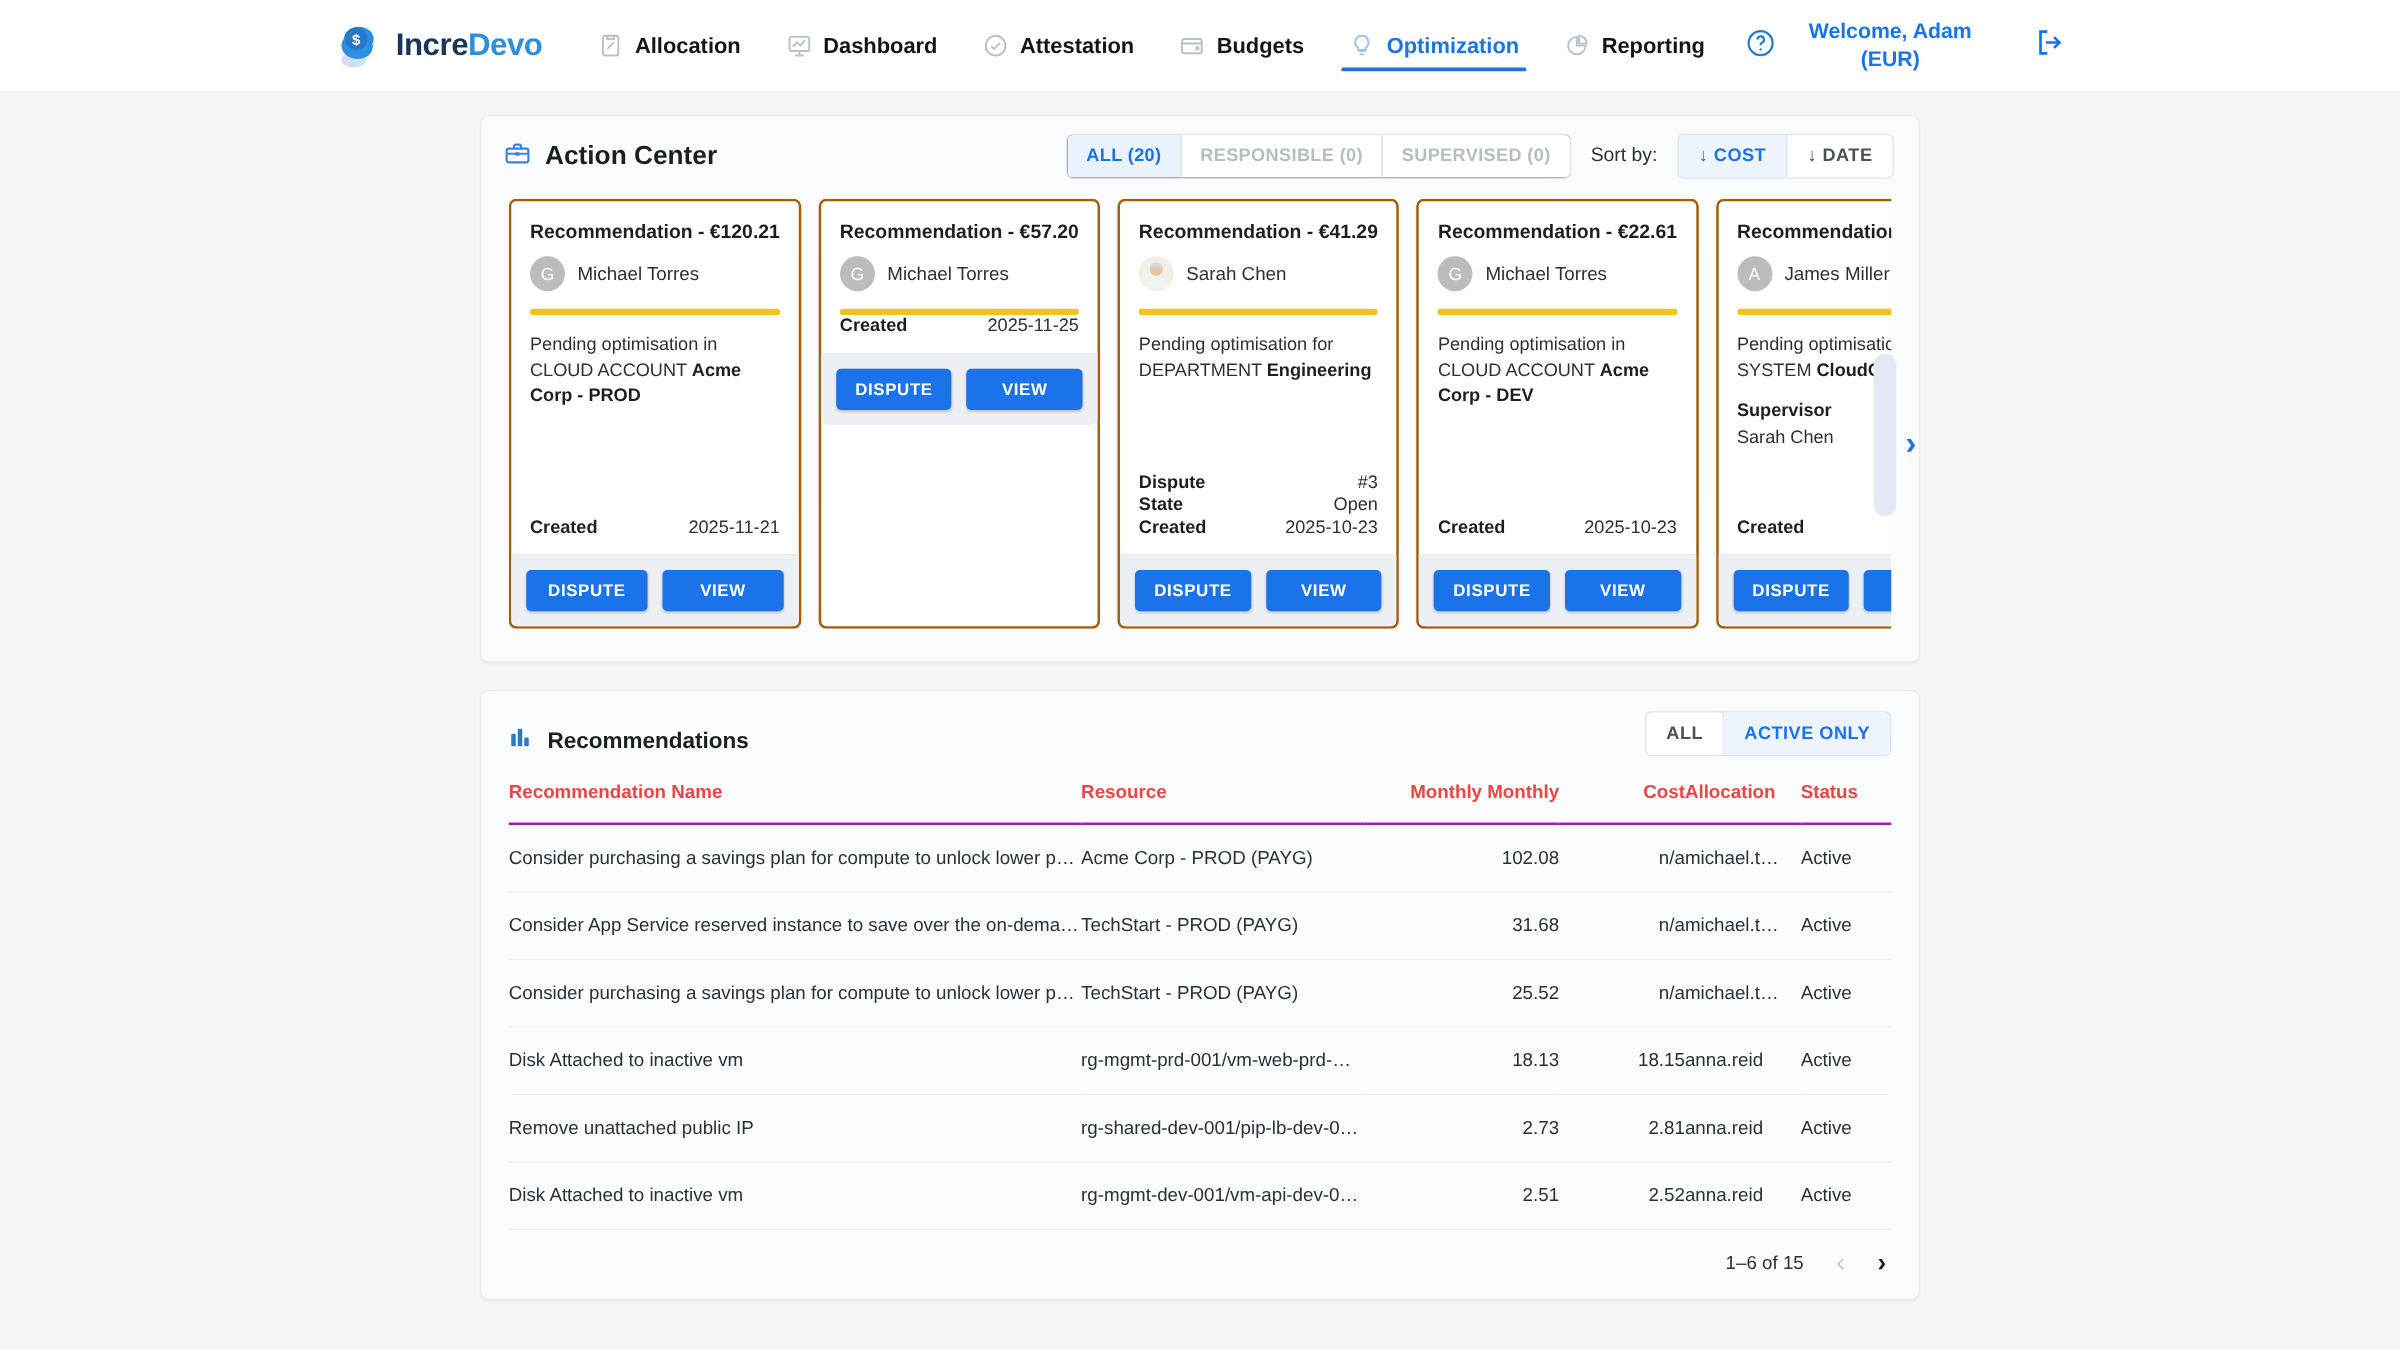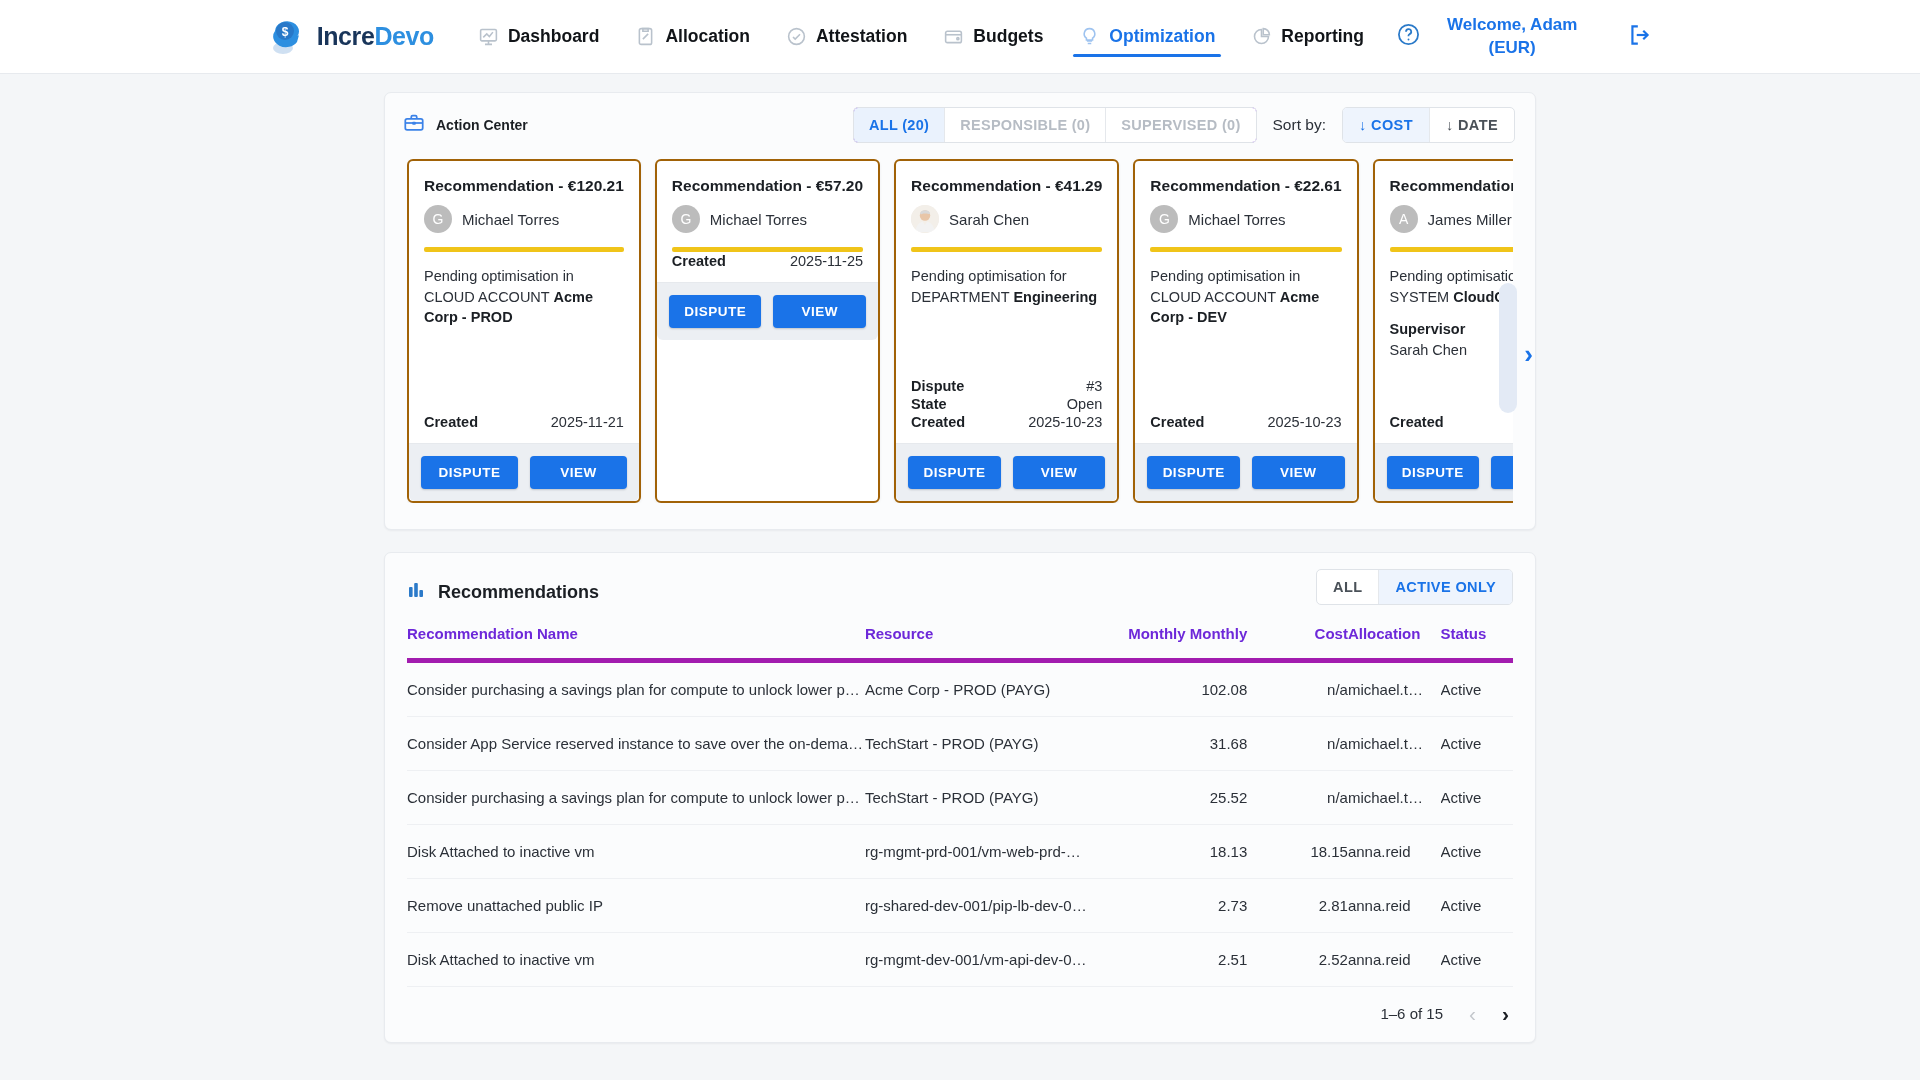--- a/index.html
+++ b/index.html
@@ -50,21 +50,21 @@
     background: #fbfcfd; border: 1px solid #e8ebef; border-radius: 7px;
     box-shadow: 0 1px 2px rgba(16,24,40,0.05);
   }
 
   
   .ac-head {
     display: flex; align-items: center; justify-content: space-between;
     padding: 14px 20px 12px 18px;
   }
   .ac-title { display: flex; align-items: center; gap: 11px; }
-  .ac-title .t { font-size: 14px; font-weight: bold; color: #1b1f24; }
+  .ac-title .t { font-size: 21px; font-weight: bold; color: #1b1f24; }
   .ac-right { display: flex; align-items: center; gap: 16px; }
 
   .seg { display: flex; border: 1px solid #dfe3e8; border-radius: 5px; overflow: hidden; background:#6d28d9; }
   .seg > div {
     padding: 9px 15px; font-size: 14.5px; font-weight: bold;
     letter-spacing: 0.3px; color: #b6bcc4; cursor: pointer;
     border-right: 1px solid #e5e8ec; background: #fff; white-space: nowrap;
   }
   .seg > div:last-child { border-right: none; }
   .seg > div.on { color: #1a73e8; background: #eaf2fd; }
@@ -118,22 +118,22 @@
                font-weight:bold; cursor:pointer; line-height:1; }
 
   
   .spacer { height: 22px; }
   .rt-head { display:flex; align-items:flex-end; justify-content:space-between; padding: 16px 22px 14px 22px; }
   .rt-title { display:flex; align-items:center; gap:11px; font-size:18px; font-weight:bold; color:#1b1f24; }
 
   table { width: 100%; border-collapse: collapse; }
   .tbl-wrap { padding: 0 22px; }
   th {
-    text-align:left; font-size:15px; font-weight:bold; color:#6d28d9;
-    padding: 6px 0 16px 0; border-bottom: 5px solid #a21caf; white-space:nowrap;margin-left:12px;
+    text-align:left; font-size:15px; font-weight:bold; color:#ef4444;
+    padding: 6px 0 16px 0; border-bottom: 2px solid #a21caf; white-space:nowrap;margin-left:12px;
   }
   td {
     font-size:15px; color:#2b3038; padding: 18px 0; border-bottom:1px solid #eef0f3;
     white-space:nowrap; overflow:hidden; text-overflow:ellipsis;
   }
   .num { text-align:right; }
   .c-name { width: 455px; max-width:455px; }
   .c-res { width: 225px; max-width:225px; }
   .c-sav { width: 155px; }
   .c-cost { width: 100px; }
@@ -161,37 +161,37 @@
         </svg>
       </span>
       <span class="brand-text">
         <span class="a">Incre</span><span class="b">Devo</span>
       </span>
     </div>
 
     <div class="nav-item">
       <span class="ic">
         <svg width="21" height="21" viewBox="0 0 24 24" fill="none" stroke="#b9c2cc" stroke-width="1.8">
+          <rect x="5" y="3" width="14" height="18" rx="2"></rect>
+            <path d="M9 3h6v3H9z"></path>
+            <path d="M9 15l6-6"></path>
+        </svg>
+      </span>
+      <span>Allocation</span>
+    </div>
+
+    <div class="nav-item">
+      <span class="ic">
+        <svg width="21" height="21" viewBox="0 0 24 24" fill="none" stroke="#b9c2cc" stroke-width="1.8">
           <rect x="3" y="4" width="18" height="13" rx="1.5"></rect>
             <path d="M6 13l4-4 3 3 4-5"></path>
             <path d="M12 17v4M8 21h8"></path>
         </svg>
       </span>
       <span>Dashboard</span>
-    </div>
-
-    <div class="nav-item">
-      <span class="ic">
-        <svg width="21" height="21" viewBox="0 0 24 24" fill="none" stroke="#b9c2cc" stroke-width="1.8">
-          <rect x="5" y="3" width="14" height="18" rx="2"></rect>
-            <path d="M9 3h6v3H9z"></path>
-            <path d="M9 15l6-6"></path>
-        </svg>
-      </span>
-      <span>Allocation</span>
     </div>
 
     <div class="nav-item">
       <span class="ic">
         <svg width="21" height="21" viewBox="0 0 24 24" fill="none" stroke="#b9c2cc" stroke-width="1.8">
           <circle cx="12" cy="12" r="9"></circle>
             <path d="M8 12.5l2.5 2.5L16 9.5"></path>
         </svg>
       </span>
       <span>Attestation</span>

